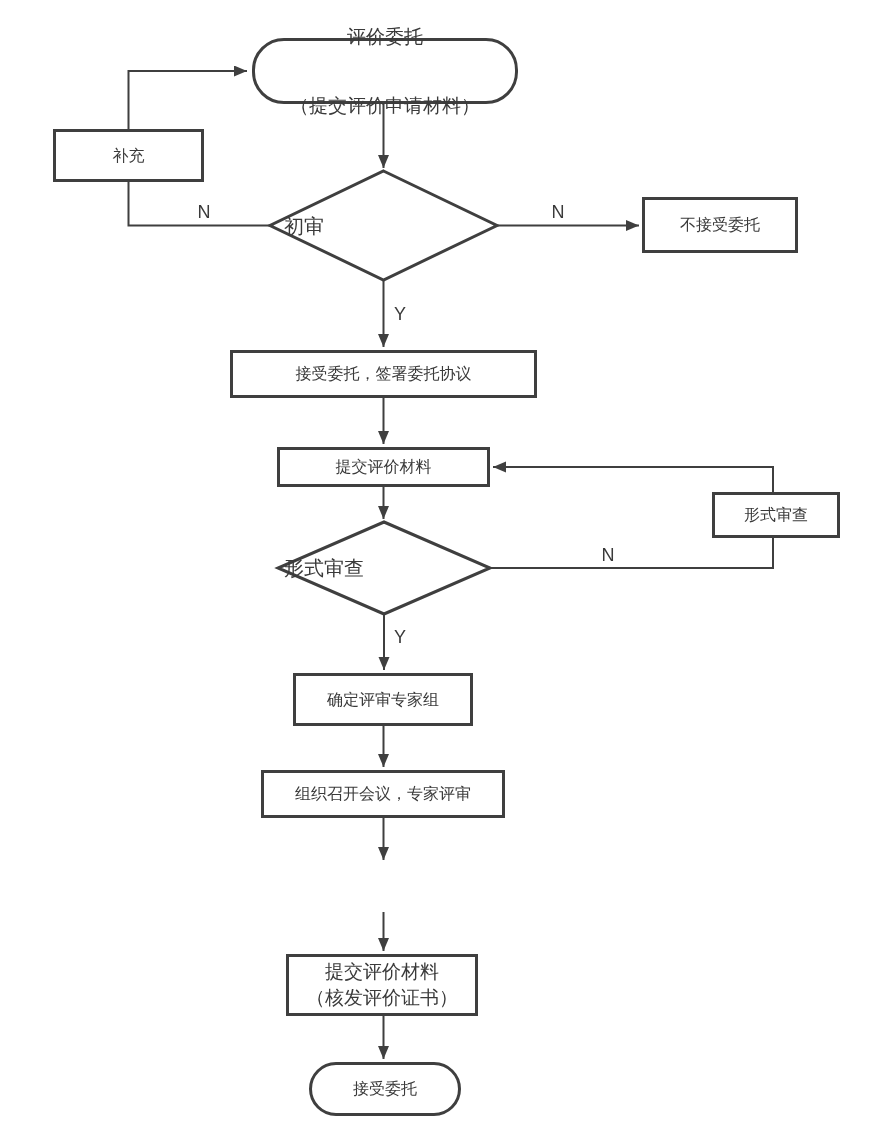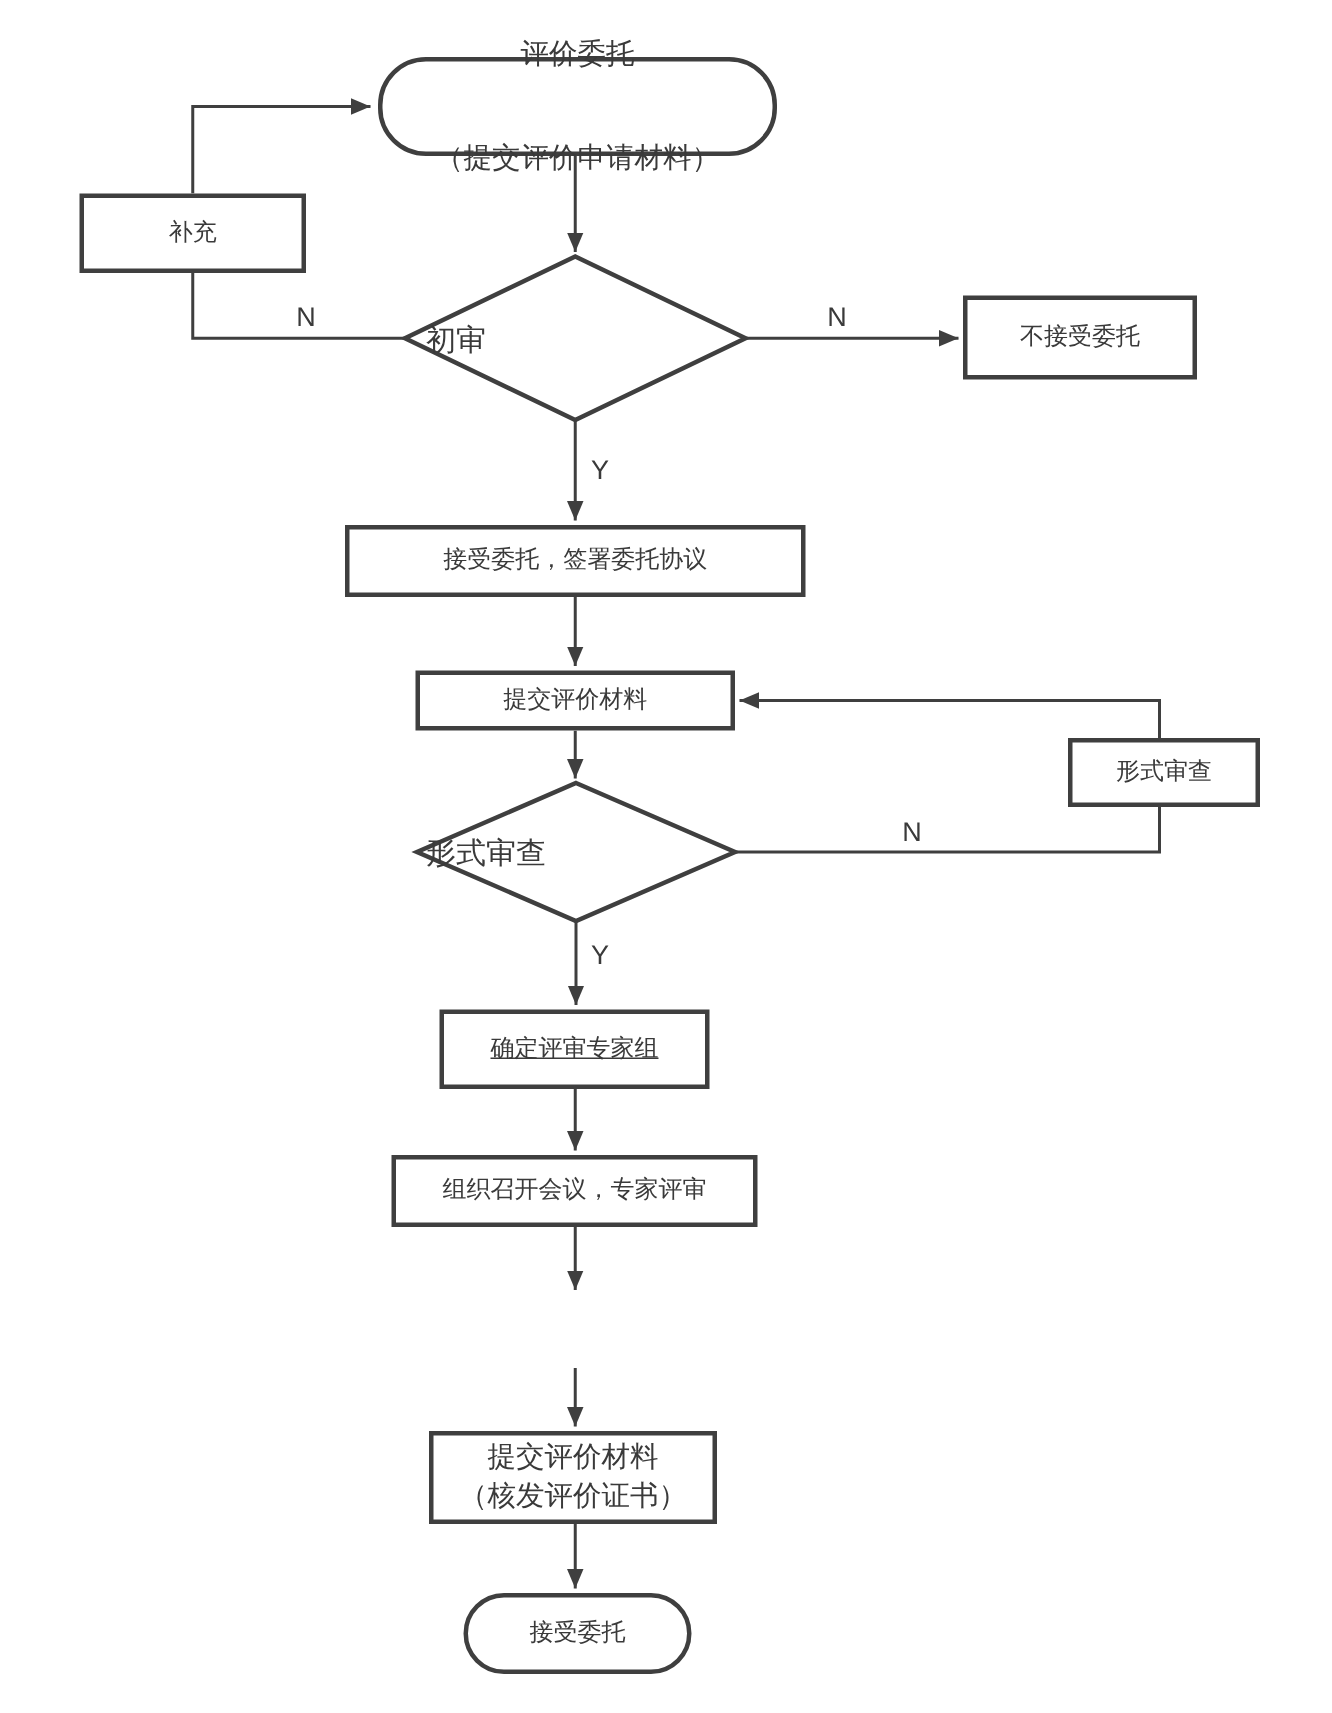--- a/index.html
+++ b/index.html
@@ -54,21 +54,21 @@
     font-size: 18px;
     z-index: 2;
   }
   
   #node-start      { left: 252px; top: 38px;  width: 266px; height: 66px; gap: 43px; }
   #node-supplement { left: 53px;  top: 129px; width: 151px; height: 53px; }
   #node-reject     { left: 642px; top: 197px; width: 156px; height: 56px; }
   #node-accept     { left: 230px; top: 350px; width: 307px; height: 48px; }
   #node-submit     { left: 277px; top: 447px; width: 213px; height: 40px; }
   #node-revise     { left: 712px; top: 492px; width: 128px; height: 46px; }
-  #node-expert     { left: 293px; top: 673px; width: 180px; height: 53px; text-decoration: underline; }
+  #node-expert     { left: 293px; top: 673px; width: 180px; height: 53px; }
   #node-meeting    { left: 261px; top: 770px; width: 244px; height: 48px; }
   #node-report     { left: 288px; top: 863px; width: 190px; height: 49px; }
   #node-deliver    { left: 286px; top: 954px; width: 192px; height: 62px; }
   #node-end        { left: 309px; top: 1062px; width: 152px; height: 54px; border-radius: 27px; }
   #label-initial   { left: 284px; top: 206px; width: 200px; height: 40px; }
   #label-formal    { left: 284px; top: 548px; width: 200px; height: 40px; }
   #lbl-n-left   { left: 204px; top: 212px; }
   #lbl-n-right  { left: 558px; top: 212px; }
   #lbl-y-initial{ left: 400px; top: 314px; }
   #lbl-n-formal { left: 608px; top: 555px; }

